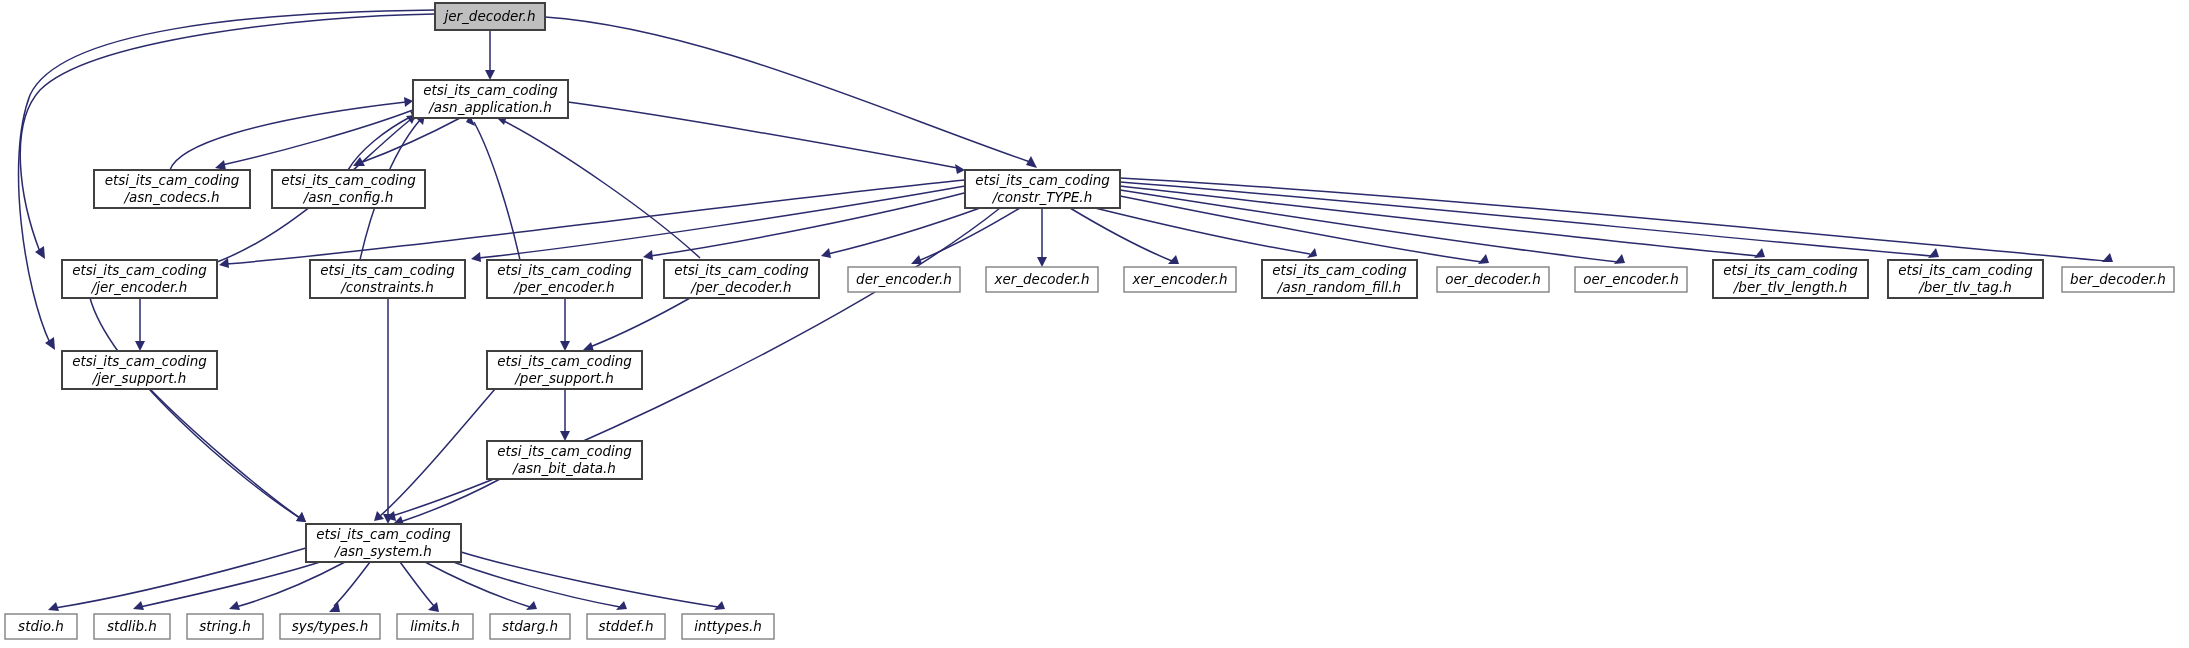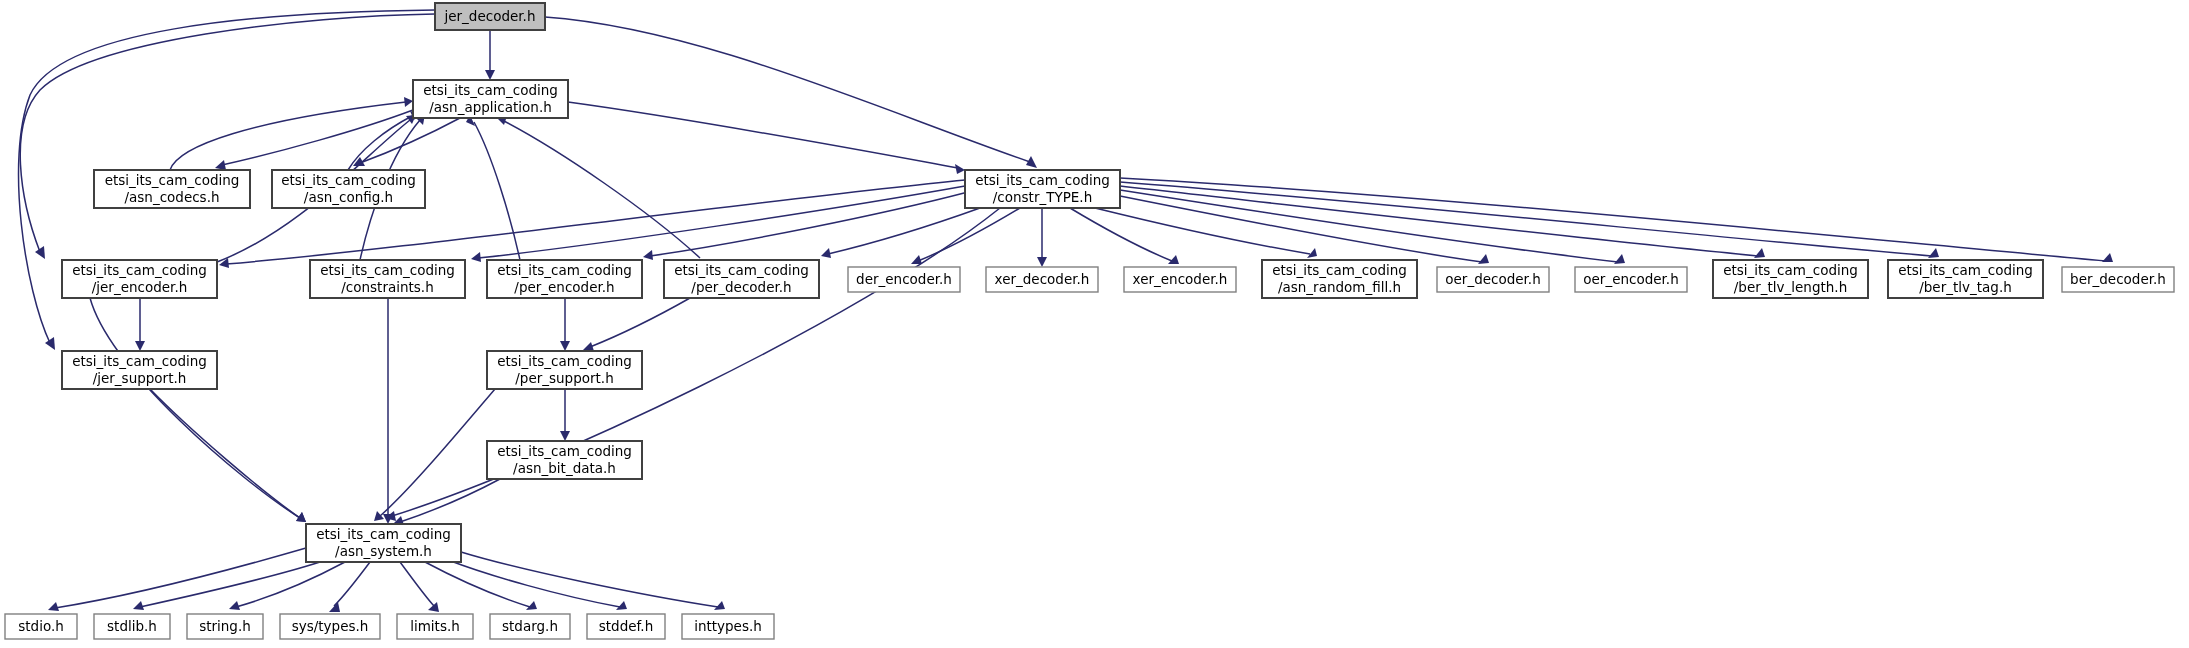--- a/index.html
+++ b/index.html
@@ -1,17 +1,17 @@
 <!DOCTYPE html>
 <html><head>
 <meta charset="utf-8">
 <style>
   html,body{margin:0;padding:0;background:#ffffff;}
   body{font-family:"DejaVu Sans","Liberation Sans",sans-serif;}
-  #graph-wrap{position:relative;width:2189px;height:648px;background:#fff;overflow:hidden;}
+  #graph-wrap{position:relative;width:2189px;height:648px;background:#fff;overflow:hidden;font-style:italic;}
   svg#graph{position:absolute;left:0;top:0;width:2189px;height:648px;display:block;}
   .node-box{fill:#ffffff;stroke:#808080;stroke-width:1.4;}
   .node-box.solid{stroke:#404040;stroke-width:2;}
   .node-box.root{fill:#bfbfbf;stroke:#404040;stroke-width:2;}
   .node-label{font-family:"DejaVu Sans","Liberation Sans",sans-serif;font-size:13.5px;fill:#000000;text-anchor:middle;dominant-baseline:middle;}
   .edge{fill:none;stroke:#2a2a6c;stroke-width:1.5;}
   .arrowhead{fill:#2a2a6c;stroke:none;}
 </style>
 </head>
 <body>

